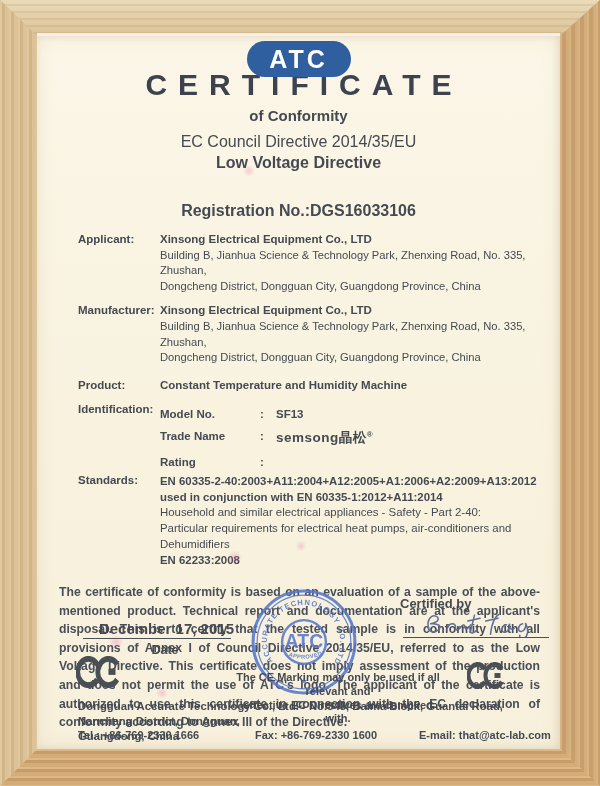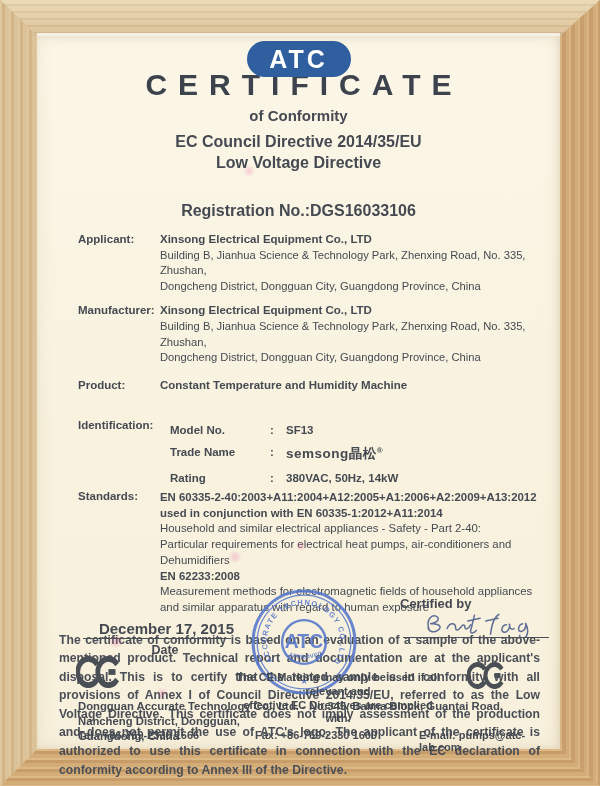--- a/index.html
+++ b/index.html
@@ -27,31 +27,31 @@
   .paper{position:absolute;left:37px;top:36px;right:40px;bottom:37px;
     background:linear-gradient(180deg,#fbf6e7 0%,#f8f2df 55%,#f7f0dc 100%);
     box-shadow:0 -3px 0 rgba(255,255,255,.75), inset 0 0 18px rgba(190,160,110,.18), inset -2px 0 6px rgba(150,110,60,.15);
     color:#454a52;}
 
   .hdr{text-align:center;}
   .pill{position:relative;z-index:2;width:104px;height:36px;margin:5px auto -9px auto;border-radius:19px;
     color:#fff;font-weight:bold;font-size:25px;letter-spacing:3px;line-height:36px;text-align:center;}
   .cert-title{position:relative;z-index:1;font-size:30px;font-weight:bold;letter-spacing:11px;text-indent:11px;color:#3d434c;}
   .sub1{font-size:15px;font-weight:bold;margin-top:5px;}
-  .sub2{font-size:16px;font-weight:bold;margin-top:9px;}
+  .sub2{font-size:16px;font-weight:normal;margin-top:9px;}
   .sub3{font-size:16px;font-weight:bold;margin-top:3px;}
   .reg{font-size:16px;font-weight:bold;margin-top:30px;}
 
   .rows{padding:0 22px 0 41px;font-size:11.5px;}
   .frow{display:flex;align-items:flex-start;}
   .flabel{flex:0 0 82px;font-weight:bold;}
   .fval{flex:1;}
   .bname{font-weight:bold;}
   .addr{margin-top:3px;font-size:11.2px;line-height:1.38;}
-  .mt-app{margin-top:13px;} .mt-man{margin-top:10px;justify-content:center;} .mt-pro{margin-top:13px;} .mt-id{margin-top:28px;gap:10px;} .mt-std{}
+  .mt-app{margin-top:13px;} .mt-man{margin-top:10px;justify-content:center;} .mt-pro{margin-top:13px;} .mt-id{margin-top:12px;} .mt-std{}
   .subrow{display:flex;font-weight:bold;line-height:1.95;}
   .subname{flex:0 0 100px;} .subsep{flex:0 0 16px;}
   .trade{font-size:13.5px;letter-spacing:.5px;}
   .trade sup{font-size:8px;}
   .line{font-size:11.4px;line-height:1.38;}
   .bold{font-weight:bold;}
 
   .para{margin:15px 20px 0 22px;font-size:12.2px;font-weight:bold;line-height:1.52;text-align:justify;color:#4a4f57;}
 
   .bottom{position:absolute;left:0;right:0;top:552px;bottom:0;}
@@ -133,33 +133,31 @@
             <span>SF13</span>
           </div>
           <div class="subrow">
             <span class="subname">Trade Name</span>
             <span class="subsep">:</span>
             <span class="trade"><span>semsong晶松</span><sup>®</sup></span>
           </div>
           <div class="subrow">
             <span class="subname">Rating</span>
             <span class="subsep">:</span>
-            <span>380VAC, 50Hz, 14kW</span>
           </div>
         </div>
       </div>
 
       <div class="frow mt-std">
         <div class="flabel">Standards:</div>
         <div class="fval">
           <div class="line bold">EN 60335-2-40:2003+A11:2004+A12:2005+A1:2006+A2:2009+A13:2012 used in conjunction with EN 60335-1:2012+A11:2014</div>
           <div class="line">Household and similar electrical appliances - Safety - Part 2-40:</div>
           <div class="line">Particular requirements for electrical heat pumps, air-conditioners and Dehumidifiers</div>
           <div class="line bold">EN 62233:2008</div>
-          <div class="line">Measurement methods for electromagnetic fields of household appliances and similar apparatus with regard to human exposure</div>
         </div>
       </div>
 
     </div>
 
     <div class="para">The certificate of conformity is based on an evaluation of a sample of the above-mentioned product. Technical report and documentation are at the applicant's disposal. This is to certify that the tested sample is in conformity with all provisions of Annex I of Council Directive 2014/35/EU, referred to as the Low Voltage Directive. This certificate does not imply assessment of the production and does not permit the use of ATC's logo. The applicant of the certificate is authorized to use this certificate in connection with the EC declaration of conformity according to Annex III of the Directive.</div>
 
     <div class="bottom">
 
       <svg class="abs stamp" viewBox="0 0 110 110">
@@ -220,21 +218,21 @@
       </div>
 
       <div class="abs company">
         <span>Dongguan Accurate Technology Co., Ltd. - No.345, Baima Block, Guantai Road, Nancheng District, Dongguan,</span><br>
         <span>Guangdong, China</span>
       </div>
 
       <div class="abs telrow">
         <span class="tel">Tel.: +86-769-2330 1666</span>
         <span class="fax">Fax: +86-769-2330 1600</span>
-        <span class="email">E-mail: pumps@atc-lab.com</span>
+        <span class="email">E-mail: that@atc-lab.com</span>
       </div>
     </div>
 
     <div class="smudge" style="left:205px;top:130px;width:14px;height:10px;"></div>
     <div class="smudge" style="left:190px;top:515px;width:16px;height:12px;"></div>
     <div class="smudge" style="left:258px;top:505px;width:12px;height:10px;"></div>
     <div class="smudge" style="left:70px;top:600px;width:18px;height:12px;"></div>
     <div class="smudge" style="left:118px;top:652px;width:14px;height:10px;"></div>
   </div>
 </div>

